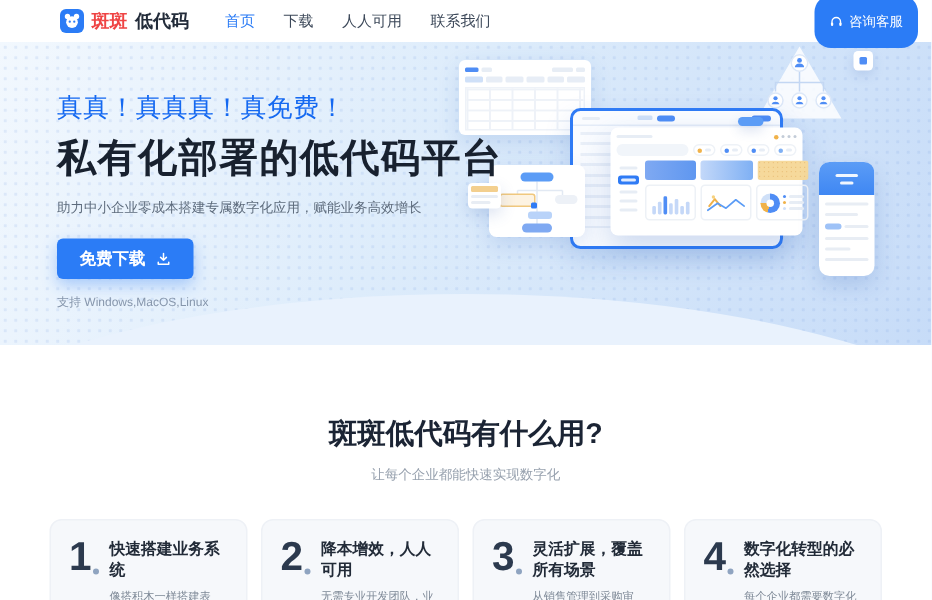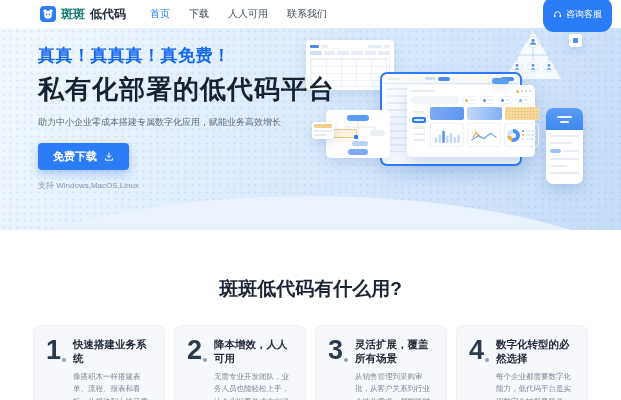--- a/index.html
+++ b/index.html
@@ -5,40 +5,40 @@
   * { margin:0; padding:0; box-sizing:border-box; }
   html,body { width:621px; height:400px; overflow:hidden; background:#fff;
     font-family:"Liberation Sans","DejaVu Sans",sans-serif; }
 
   
   .header { height:28px; display:flex; align-items:center; padding:0 9px 0 40px;
     background:#fff; position:relative; z-index:9; }
   .brand { display:flex; align-items:center; gap:5px; cursor:pointer; }
   .logo { width:16px; height:16px; border-radius:4px; background:#2b7cf6;
     display:flex; align-items:center; justify-content:center; }
-  .brand-t1 { font-size:12px; font-weight:bold; color:#0f766e; }
+  .brand-t1 { font-size:12px; font-weight:bold; color:#ef4444; }
   .brand-t2 { font-size:12px; font-weight:bold; color:#232c3a; }
   .nav { display:flex; gap:19px; margin-left:24px; }
   .nav a { font-size:10px; color:#3c4859; text-decoration:none; cursor:pointer; }
   .nav a.active { color:#2b7cf6; }
   .consult { margin-left:auto; display:flex; align-items:center; gap:4px;
     background:#2b7cf6; color:#fff; border:none; border-radius:11px;
     font-size:9px; padding:11px 10px; cursor:pointer; }
 
   
   .hero { position:relative; height:202px; overflow:hidden;
     background:linear-gradient(118deg,#f2f8fe 0%,#ddecfb 45%,#c7dcf8 100%); }
   .hero-dots { position:absolute; inset:0;
     background-image:radial-gradient(rgba(120,160,225,.16) 1px,transparent 1.3px);
     background-size:7px 7px; }
   .hill { position:absolute; left:-90px; top:168px; width:800px; height:280px;
     background:#e9f2fd; border-radius:50%; }
 
   .hero-copy { position:absolute; left:38px; top:16px; z-index:3; }
-  .hl1 { font-size:17px; font-weight:bold; color:#1569f1; letter-spacing:.5px; }
+  .hl1 { font-size:17px; font-weight:normal; color:#1569f1; letter-spacing:.5px;margin-top:16px; }
   .hl2 { font-size:26px; font-weight:bold; color:#18212f; margin-top:5px; letter-spacing:1px; }
   .hsub { font-size:9px; color:#5d6b7c; margin-top:9px; }
   .dl-btn { margin-top:14px; display:inline-flex; align-items:center; gap:7px;
     background:#2b7cf6; color:#fff; border:none; border-radius:4px;
     font-size:11px; font-weight:bold; padding:6px 15px; cursor:pointer;
     box-shadow:0 4px 10px rgba(43,124,246,.35); }
   .hnote { font-size:8px; color:#8696ac; margin-top:10px; }
 
   
   .hero-art { position:absolute; inset:0; z-index:2; }
@@ -400,20 +400,21 @@
         <div class="ph-line" style="width:60%"></div>
         <div class="ph-line"></div>
       </div>
     </div>
 
   </div>
 </div>
 
 <div class="features">
   <div class="f-title">斑斑低代码有什么用?</div>
+  <div class="f-sub">让每个企业都能快速实现数字化</div>
   <div class="cards">
 
     <div class="card">
       <div class="card-numwrap">
         <span class="card-num">1</span>
         <span class="num-dot"></span>
       </div>
       <div class="card-body">
         <div class="card-title">快速搭建业务系统</div>
         <div class="card-desc">像搭积木一样搭建表单、流程、报表和看板，从想法到上线只需几天甚至几小时</div>

